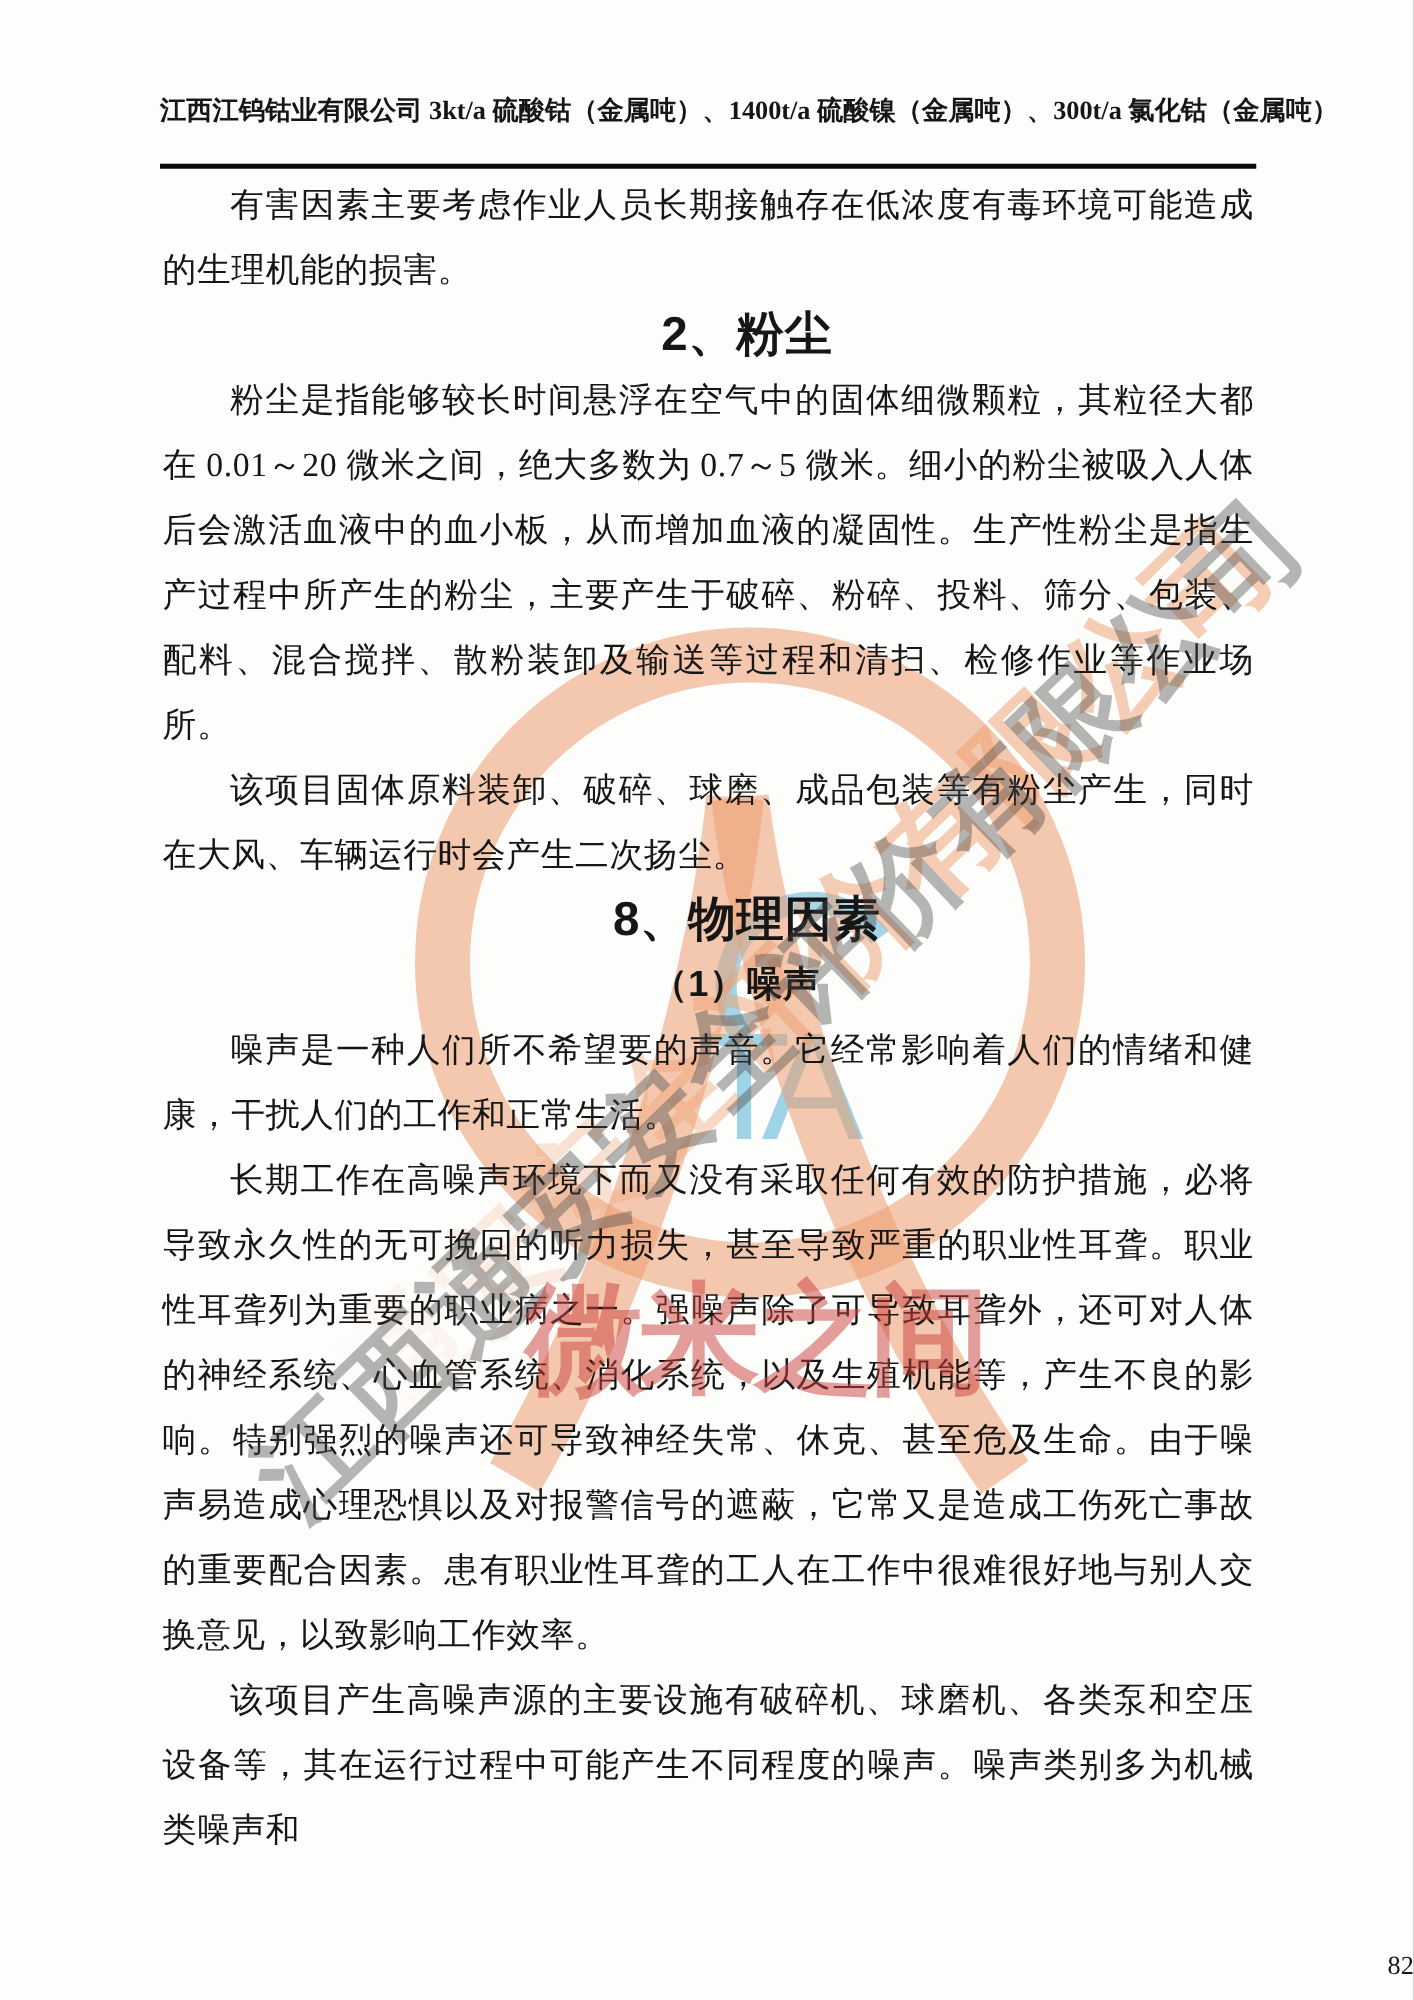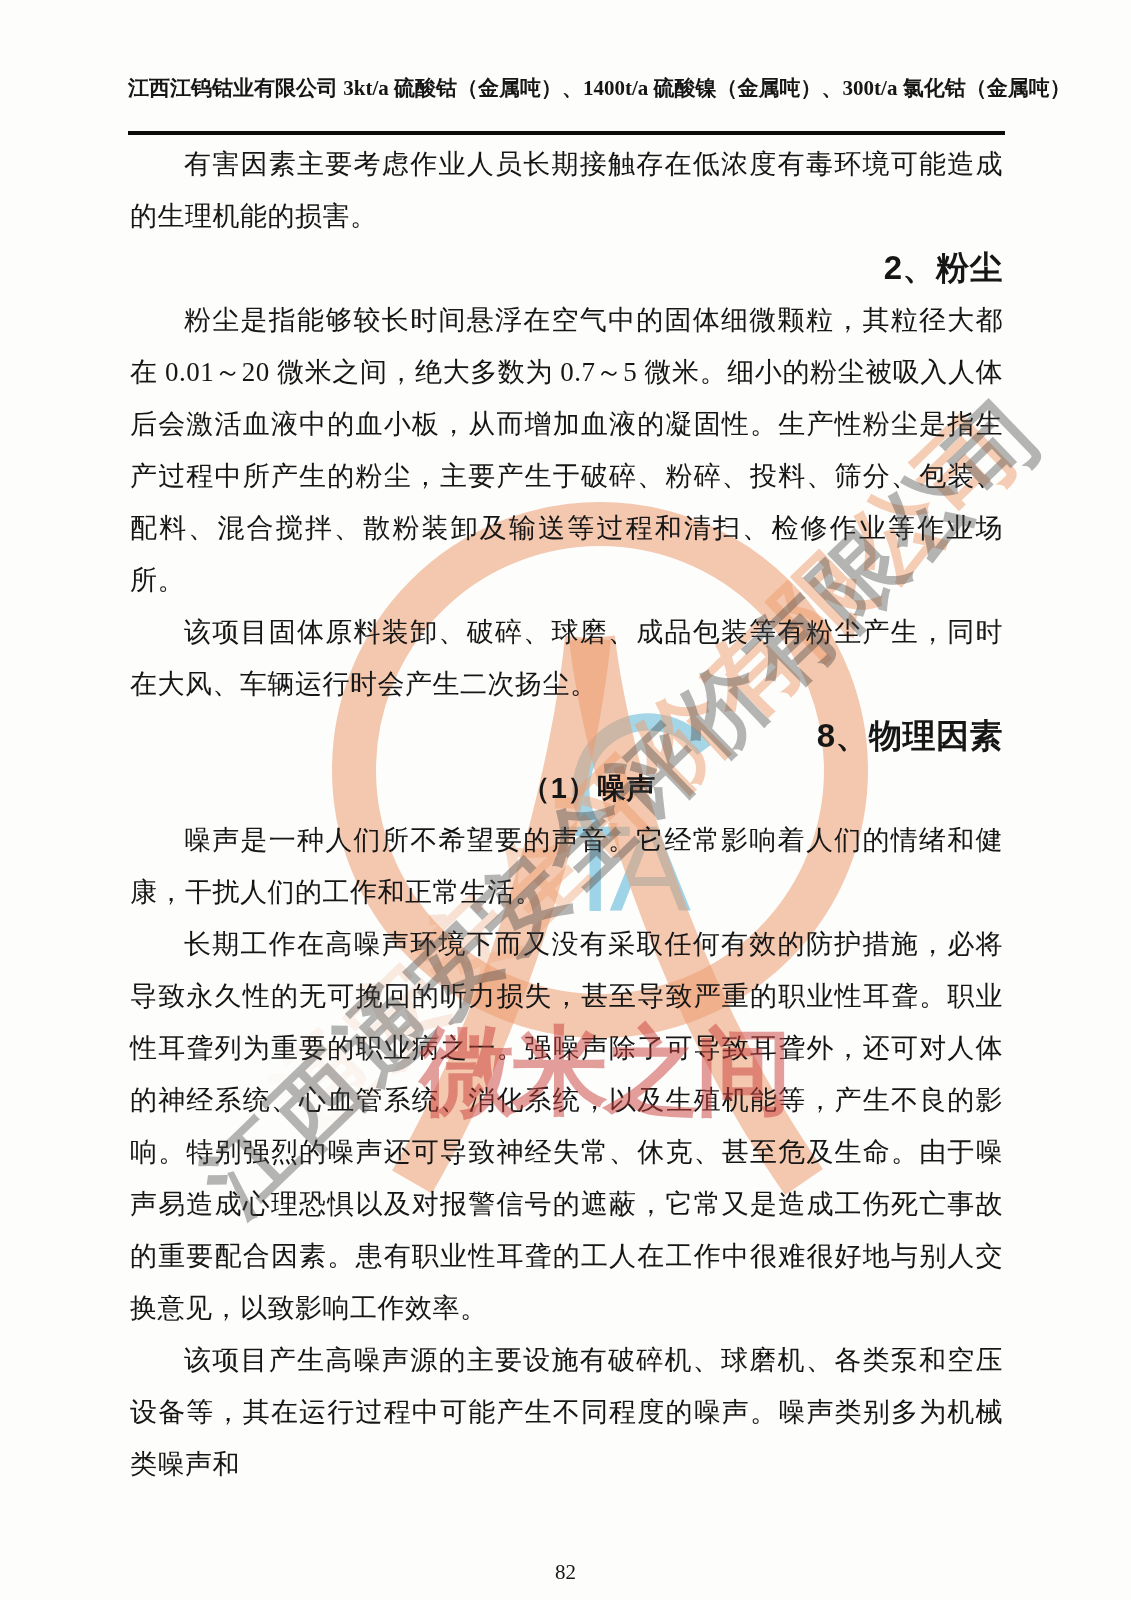--- a/index.html
+++ b/index.html
@@ -34,34 +34,34 @@
   }
   .content p{
     margin:0;padding:0;
     font-size:27px;line-height:52px;
     text-align:justify;text-justify:inter-ideograph;
     text-indent:54px;
     letter-spacing:0.5px;
   }
   .content p.h{
     font-family:"Liberation Sans", sans-serif;
-    font-weight:bold;font-size:33px;
+    font-weight:bold;font-size:38px;
     text-indent:0;padding-left:62px;
-    text-align:right;
+    text-align:center;
   }
   .content p.h2{
     font-family:"Liberation Sans", sans-serif;
     font-weight:bold;font-size:29px;
     text-indent:0;padding-left:44px;
     text-align:center;
   }
   
   .page-number{
     position:absolute;left:0;top:1560px;width:100%;
-    text-align:center;font-size:21px;z-index:3;
+    text-align:right;font-size:21px;z-index:3;
   }
   
   .wm{position:absolute;pointer-events:none;}
   .wm-logo{left:320px;top:430px;width:580px;height:790px;z-index:0;}
   .wm-blue{
     left:558px;top:712px;width:170px;height:250px;z-index:0;
   }
   .wm-blue .ta{
     position:absolute;left:0;top:96px;
     font-family:"Liberation Sans", sans-serif;

